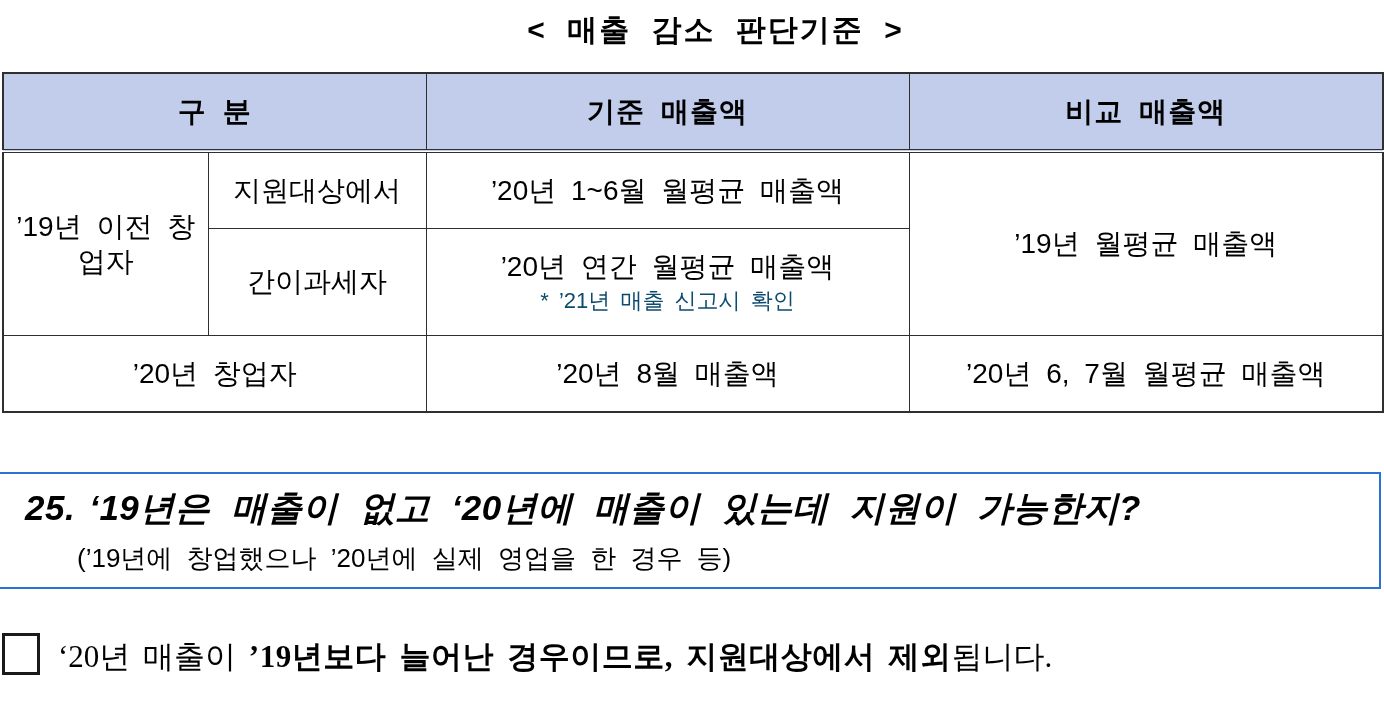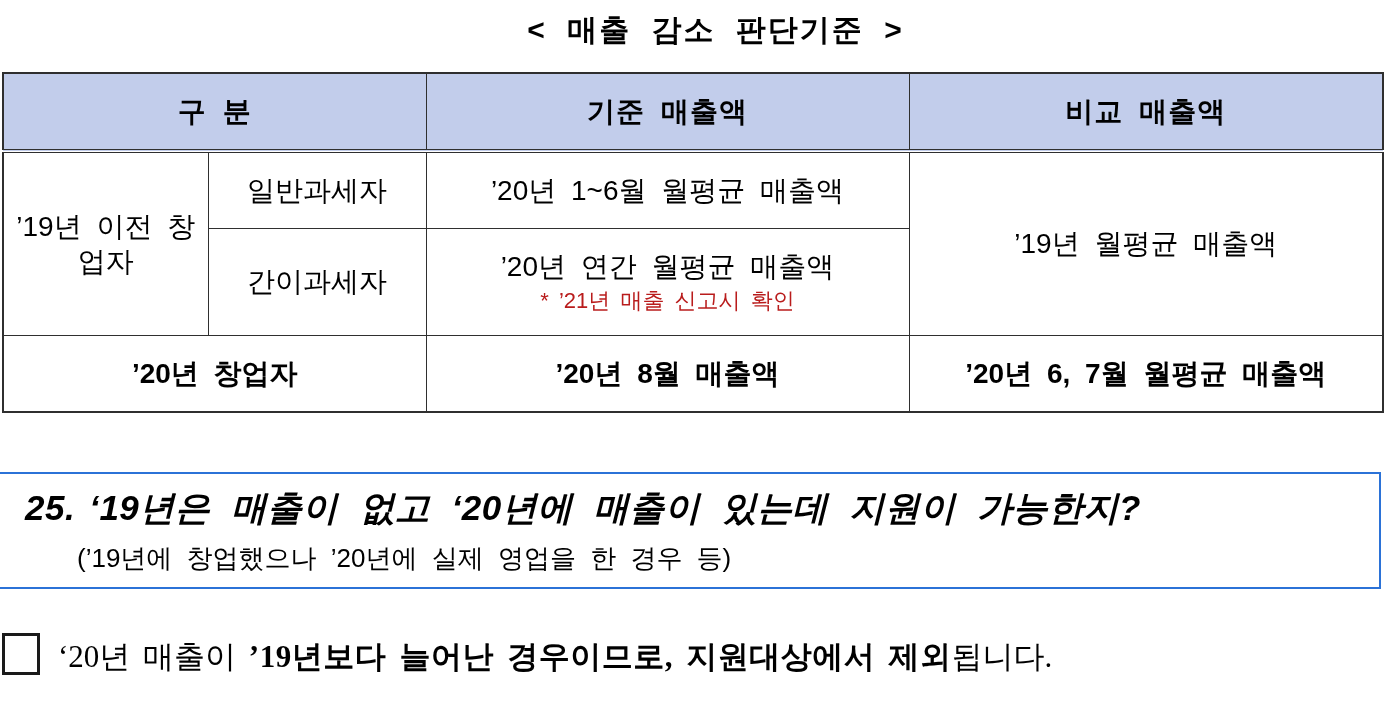--- a/index.html
+++ b/index.html
@@ -49,26 +49,26 @@
   }
   table.criteria thead th {
     background: #c2cdeb;
     font-weight: bold;
     height: 56px;
     border-bottom: 4px double #2f2f2f;
     letter-spacing: 1px;
   }
   tr.row-general td { height: 68px; }
   tr.row-simplified td { height: 91px; }
-  tr.row-2020 td { height: 49px; font-weight: bold; }
+  tr.row-2020 td { height: 49px; }
   .cell-note {
     font-size: 22px;
     word-spacing: 4px;
     margin-top: 3px;
-    color: #b91c1c;
+    color: #0c4a6e;
   }
 
   
   .question-box {
     position: absolute;
     left: -3px;
     top: 462px;
     width: 1384px;
     height: 117px;
     border: 2px solid #2b72d7;
@@ -131,21 +131,21 @@
     <thead>
       <tr>
         <th colspan="2">구 분</th>
         <th>기준 매출액</th>
         <th>비교 매출액</th>
       </tr>
     </thead>
     <tbody>
       <tr class="row-general">
         <td rowspan="2">’19년 이전 창업자</td>
-        <td>일반과세자</td>
+        <td>지원대상에서</td>
         <td>’20년 1~6월 월평균 매출액</td>
         <td rowspan="2">’19년 월평균 매출액</td>
       </tr>
       <tr class="row-simplified">
         <td>간이과세자</td>
         <td>
           <div>’20년 연간 월평균 매출액</div>
           <div class="cell-note">* ’21년 매출 신고시 확인</div>
         </td>
       </tr>

